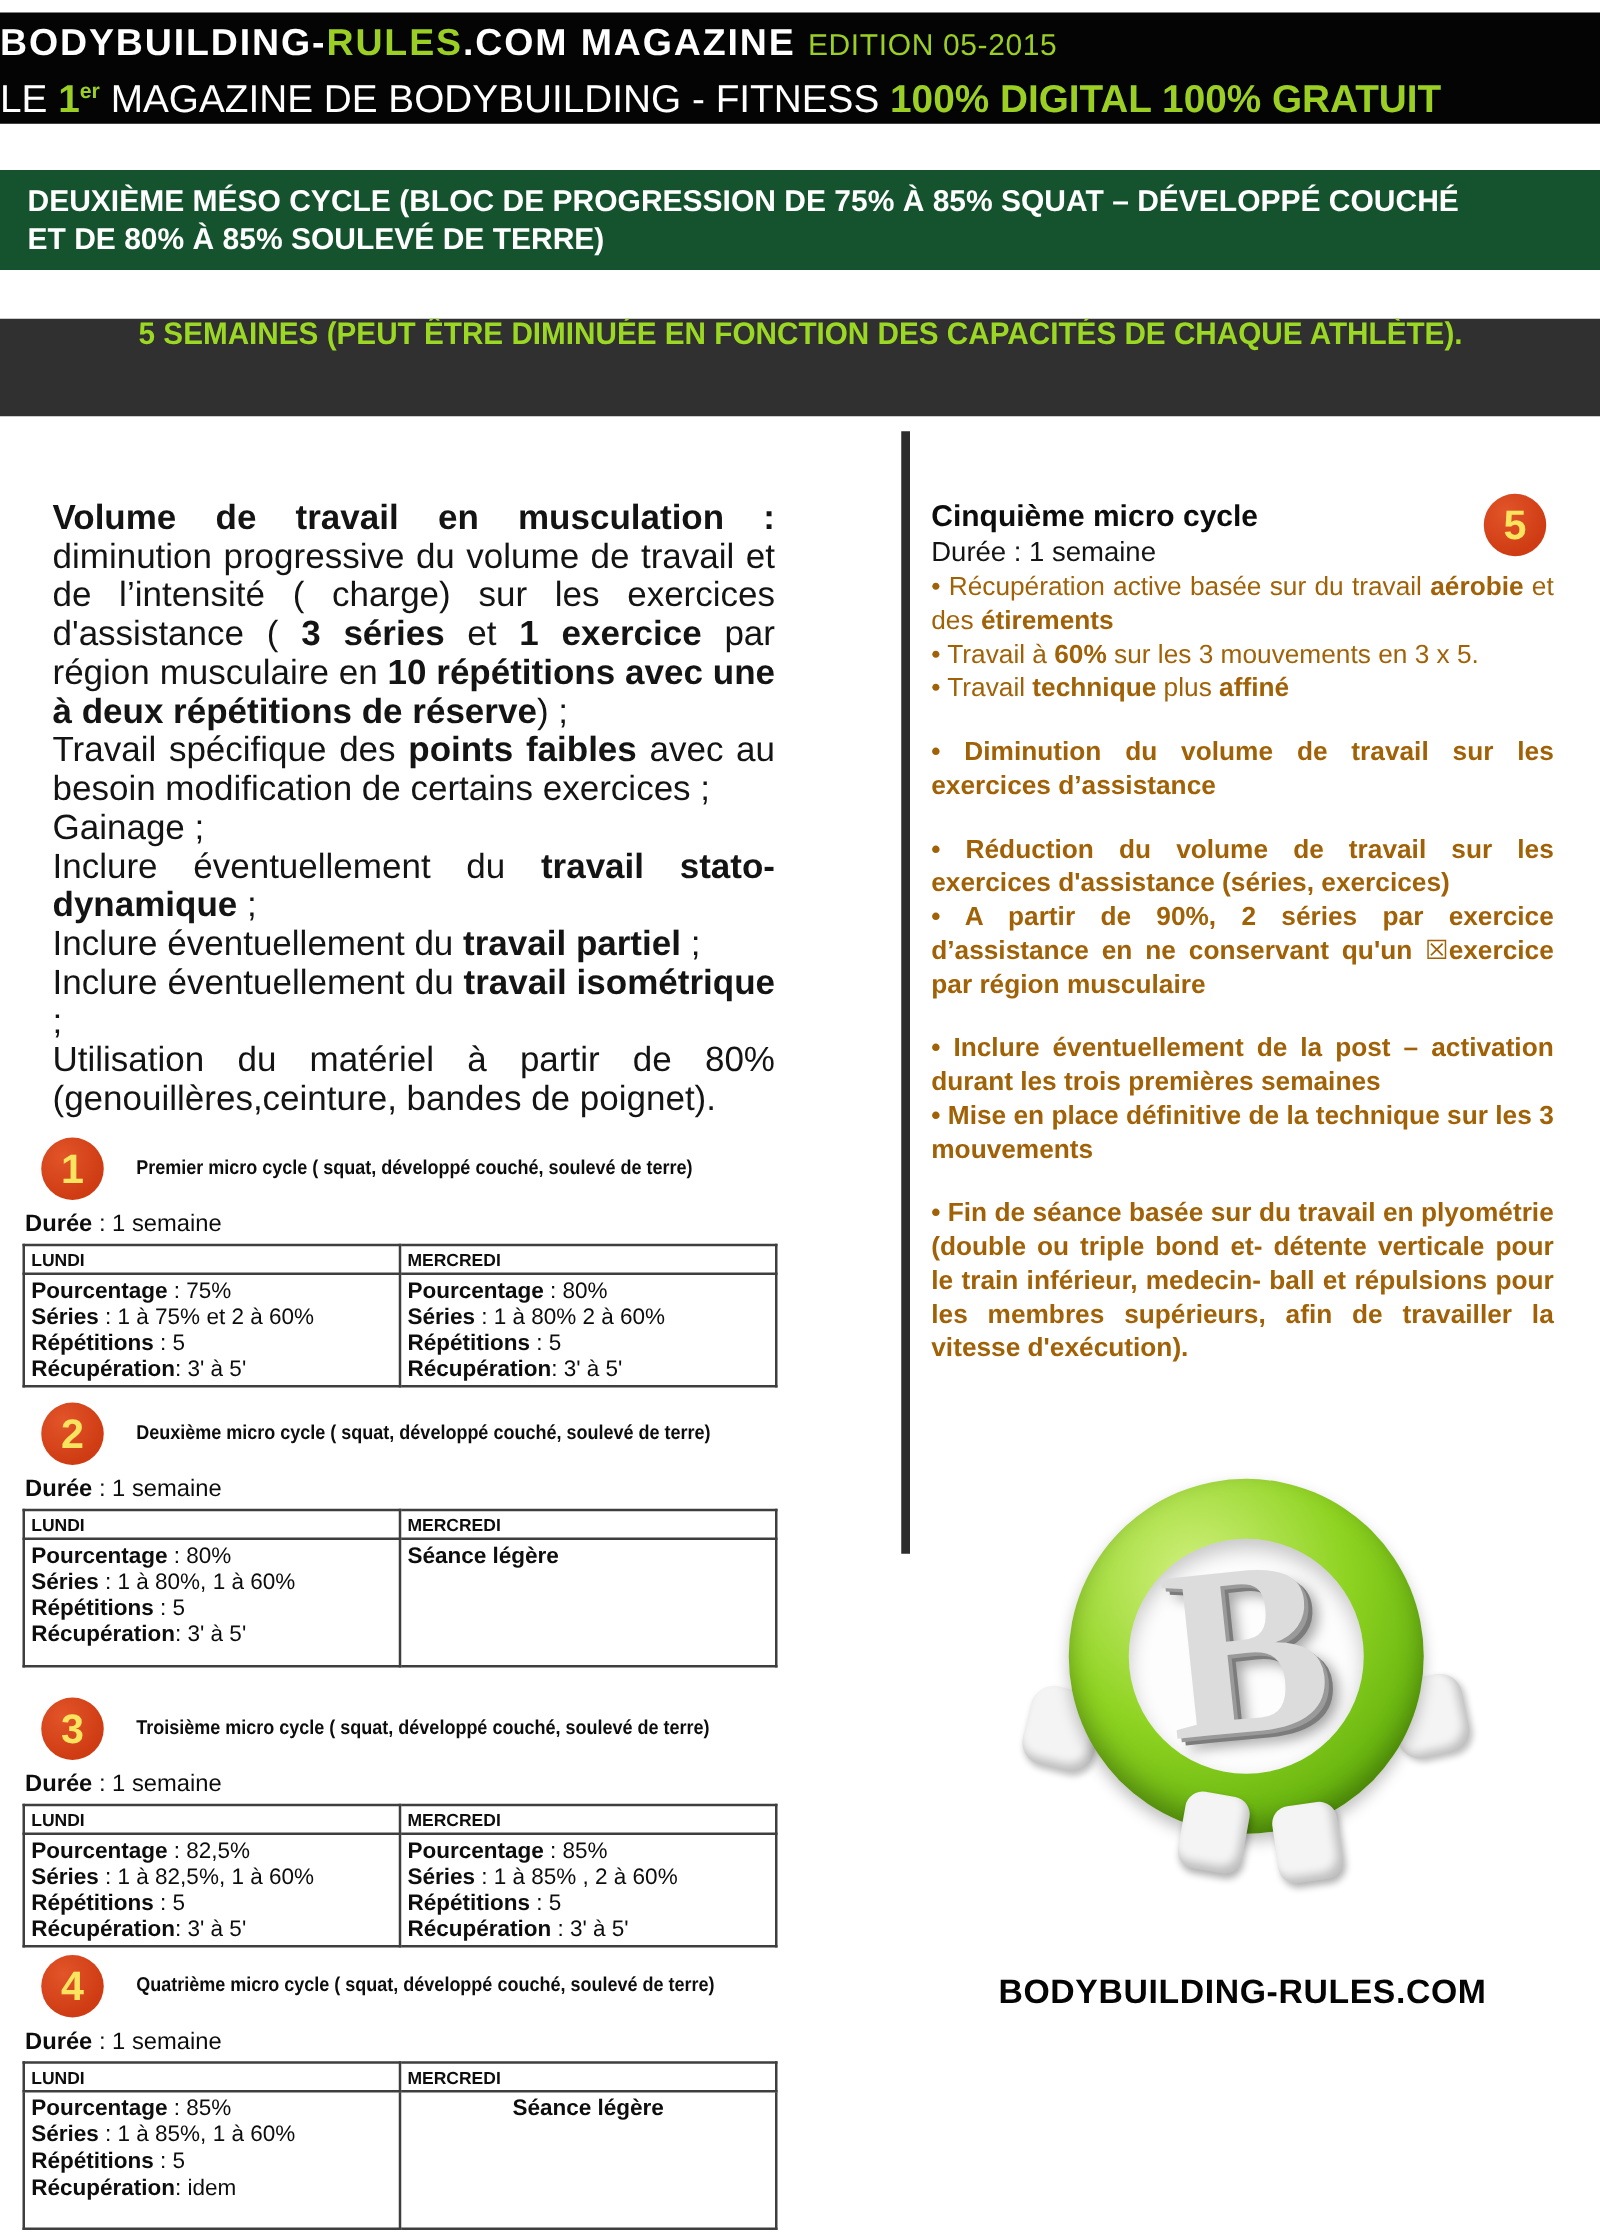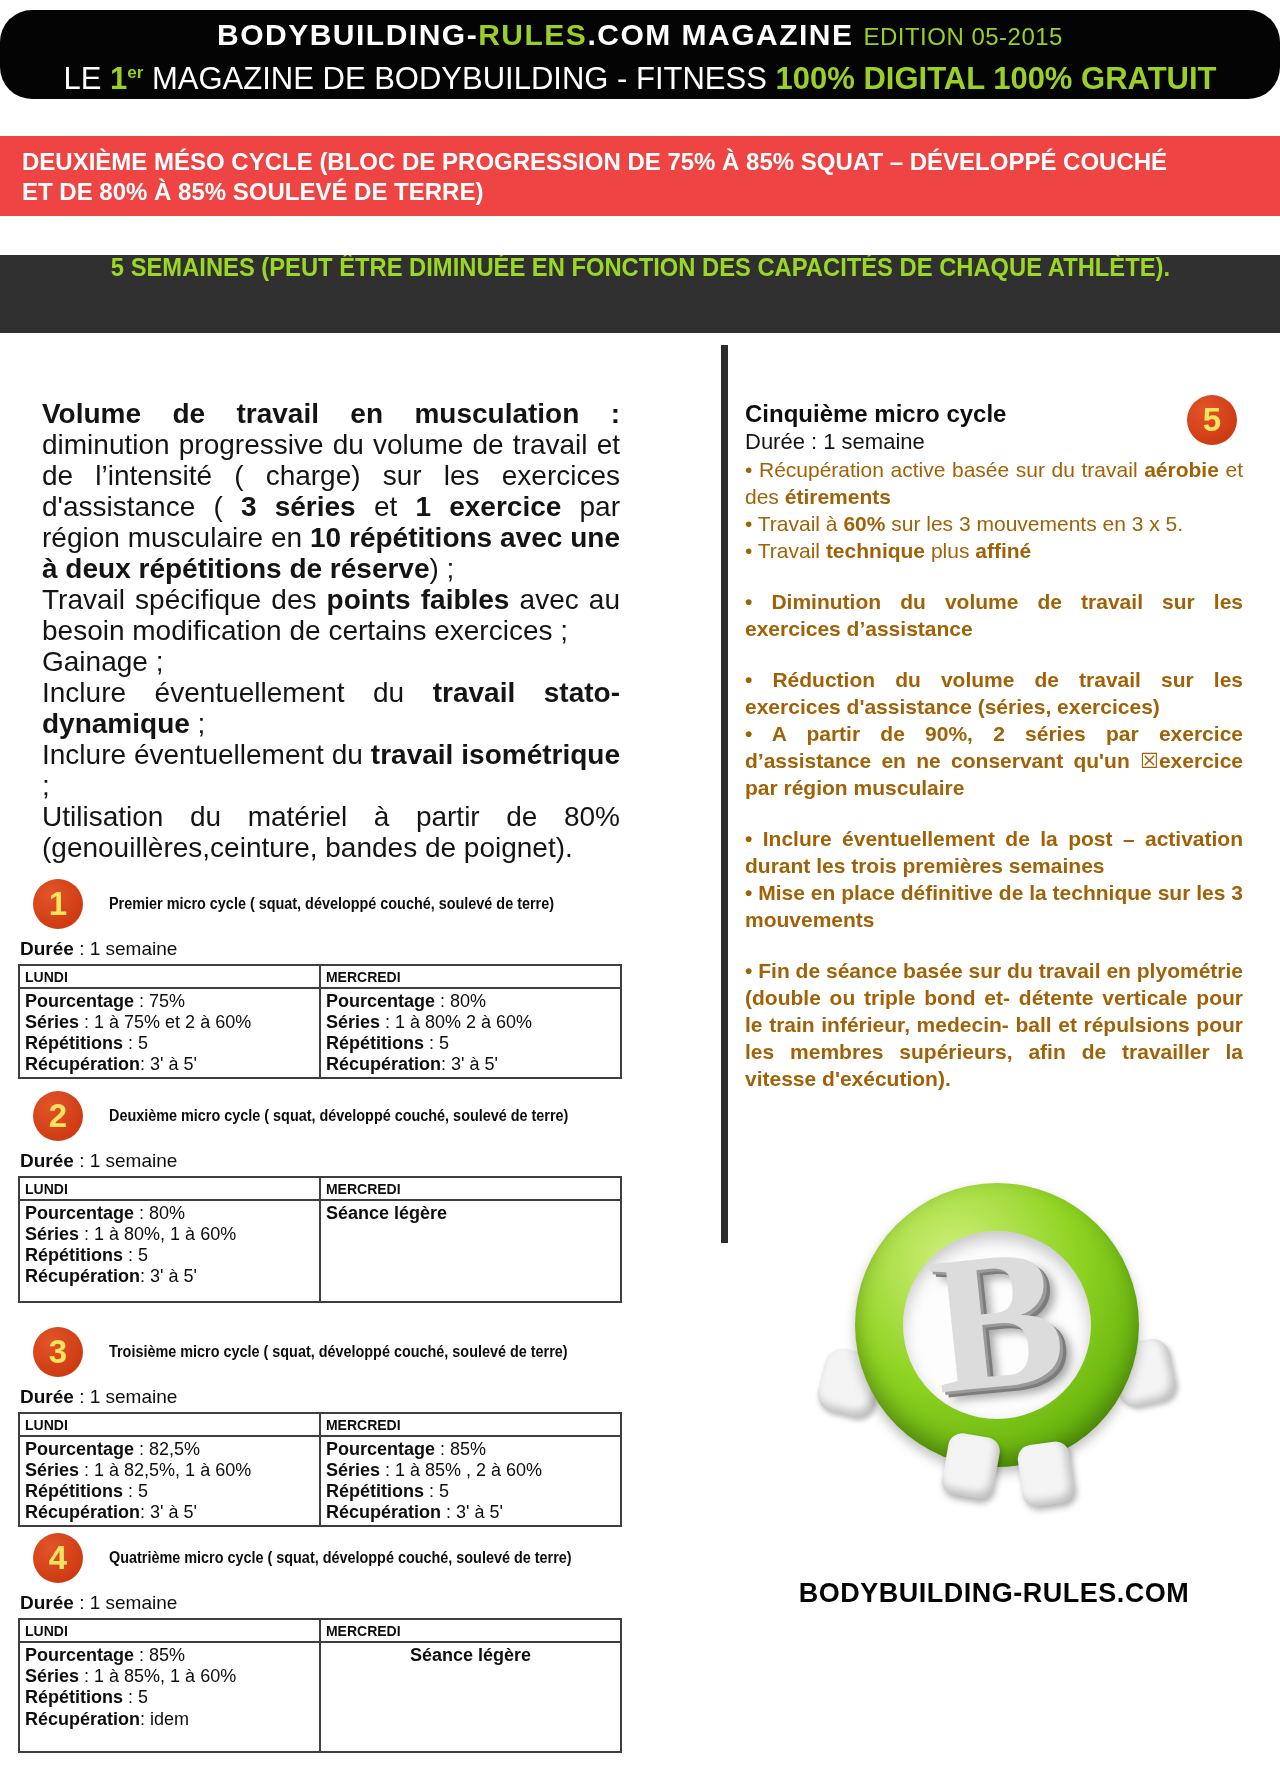--- a/index.html
+++ b/index.html
@@ -3,29 +3,29 @@
 <meta charset="utf-8">
 <style>
   html,body{margin:0;padding:0;background:#ffffff;}
   .page{position:relative;width:1280px;height:1786px;background:#fff;overflow:hidden;
         font-family:"Liberation Sans","DejaVu Sans",sans-serif;color:#111;}
   .b{font-weight:bold;}
   sup{font-size:0.55em;}
 
   
   .topbar{position:absolute;top:10px;left:0;width:100%;height:89px;background:#040404;
-          text-align:center;box-sizing:border-box;padding-top:7px;border-radius:32px;}
+          box-sizing:border-box;padding-top:7px;}
   .topbar-line1{font-size:30px;font-weight:bold;letter-spacing:1.5px;line-height:36px;white-space:nowrap;}
   .topbar-line2{font-size:31px;line-height:36px;white-space:nowrap;}
   .c-white{color:#ffffff;}
   .c-green{color:#9bcf23;}
   .c-green-sm{color:#9bcf23;font-size:24px;font-weight:normal;letter-spacing:0.5px;}
 
   
-  .red-banner{position:absolute;top:136px;left:0;width:100%;height:80px;background:#ef4444;
+  .red-banner{position:absolute;top:136px;left:0;width:100%;height:80px;background:#14532d;
               box-sizing:border-box;padding:11px 0 0 22px;color:#fff;font-weight:bold;
               font-size:24px;line-height:30px;}
   .red-banner div{white-space:nowrap;}
 
   
   .dark-banner{position:absolute;top:255px;left:0;width:100%;height:78px;background:#303030;
                text-align:center;overflow:hidden;}
   .db-line{width:100%;text-align:center;}
   .db-title{display:inline-block;color:#9bd824;font-size:52px;font-weight:bold;line-height:52px;
             transform:scale(0.93,1.05);transform-origin:center;white-space:nowrap;margin-top:2px;}
@@ -113,20 +113,21 @@
   </section>
 
   <div class="col-divider"></div>
 
   <main class="left-col">
     <div class="intro" id="intro-mount">
         <p><span class="b">Volume de travail en musculation : </span><span>diminution progressive du volume de travail et de l’intensité ( charge) sur les exercices d'assistance ( </span><span class="b">3 séries</span><span> et </span><span class="b">1 exercice</span><span> par région musculaire en </span><span class="b">10 répétitions avec une à deux répétitions de réserve</span><span>) ;</span></p>
         <p><span>Travail spécifique des </span><span class="b">points faibles</span><span> avec au besoin modification de certains exercices ;</span></p>
         <p><span>Gainage ;</span></p>
         <p><span>Inclure éventuellement du </span><span class="b">travail stato-dynamique</span><span> ;</span></p>
+        <p><span>Inclure éventuellement du </span><span class="b">travail partiel</span><span> ;</span></p>
         <p><span>Inclure éventuellement du </span><span class="b">travail isométrique</span><span> ;</span></p>
         <p><span>Utilisation du matériel à partir de 80% (genouillères,ceinture, bandes de poignet).</span></p>
       </div>
     <div id="cycles-mount">
     <section class="cycle cycle-1">
       <div class="cycle-head">
         <div class="badge">1</div>
         <div class="cycle-title">Premier micro cycle ( squat, développé couché, soulevé de terre)</div>
       </div>
       <div class="duree"><span class="b">Durée</span><span> : 1 semaine</span></div>

